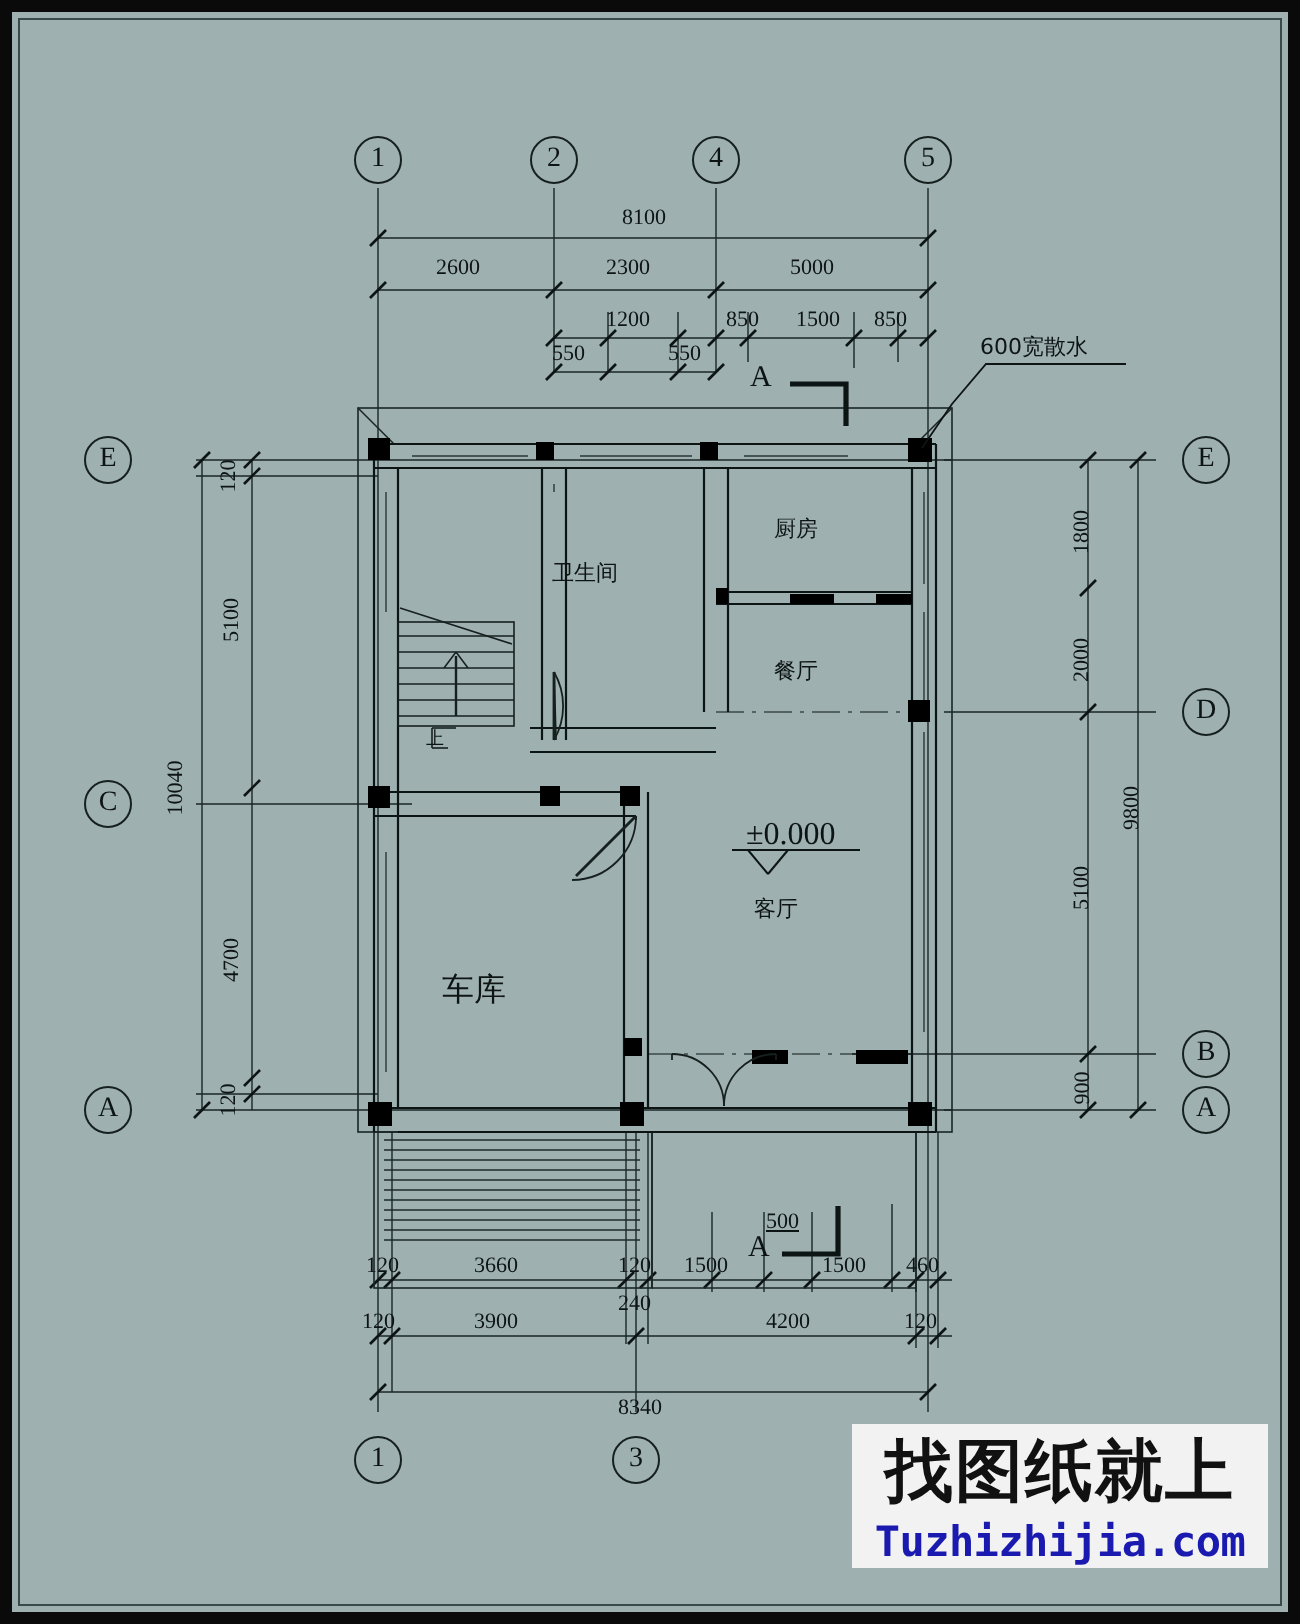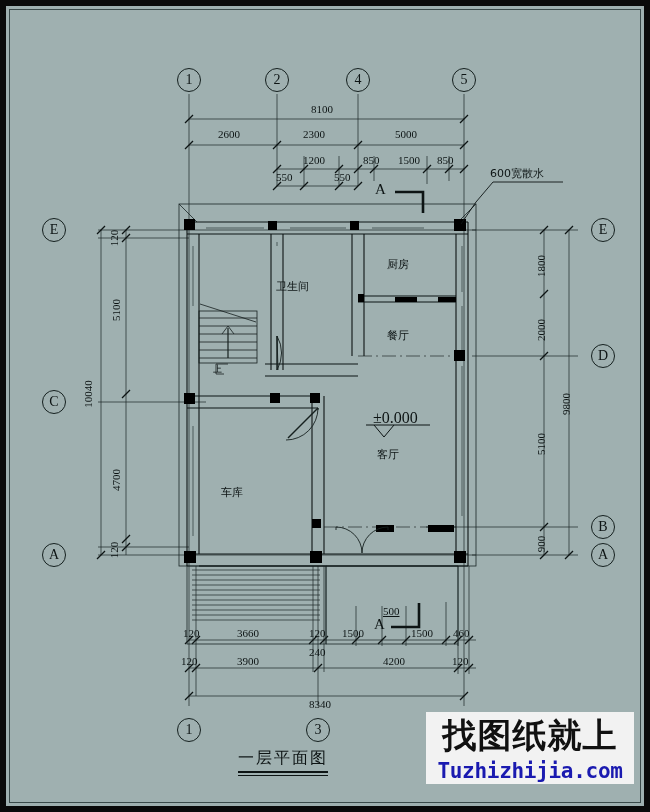--- a/index.html
+++ b/index.html
@@ -414,31 +414,26 @@
   <div class="lbl dim" style="left:303px;top:640px;"><span>240</span></div>
   <div class="lbl dim" style="left:377px;top:649px;text-align:right;"><span>4200</span></div>
   <div class="lbl dim" style="left:446px;top:649px;"><span>120</span></div>
 
   <div class="lbl dim" style="left:303px;top:674px;margin-top:18px;"><span>8340</span></div>
 
   <div class="lbl cn" style="left:270px;top:273px;font-size:11px;"><span>卫生间</span></div>
   <div class="lbl cn" style="left:381px;top:251px;font-size:11px;"><span>厨房</span></div>
   <div class="lbl cn" style="left:381px;top:322px;font-size:11px;"><span>餐厅</span></div>
   <div class="lbl cn" style="left:371px;top:441px;font-size:11px;"><span>客厅</span></div>
-  <div class="lbl cn" style="left:215px;top:479px;font-size:11px;"><span>车库</span></div>
+  <div class="lbl cn" style="left:215px;top:479px;font-size:16px;"><span>车库</span></div>
 
   <div class="lbl dim" style="left:367px;top:403px;font-size:16px;"><span>±0.000</span></div>
   <div class="lbl cn" style="left:484px;top:160px;font-size:11px;"><span>600宽散水</span></div>
   <div class="lbl cn" style="left:207px;top:357px;font-size:9px;"><span>上</span></div>
   <div class="lbl dim" style="left:369px;top:175px;font-size:15px;"><span>A</span></div>
   <div class="lbl dim" style="left:368px;top:610px;font-size:15px;"><span>A</span></div>
 
-  <div id="title">
-    <div class="t">一层平面图</div>
-    <div class="u1"></div>
-    <div class="u2"></div>
-  </div>
 
   <div id="wm">
     <div class="cnw">找图纸就上</div>
     <div class="enw">Tuzhizhijia.com</div>
   </div>
 </div>
 
 </body></html>

